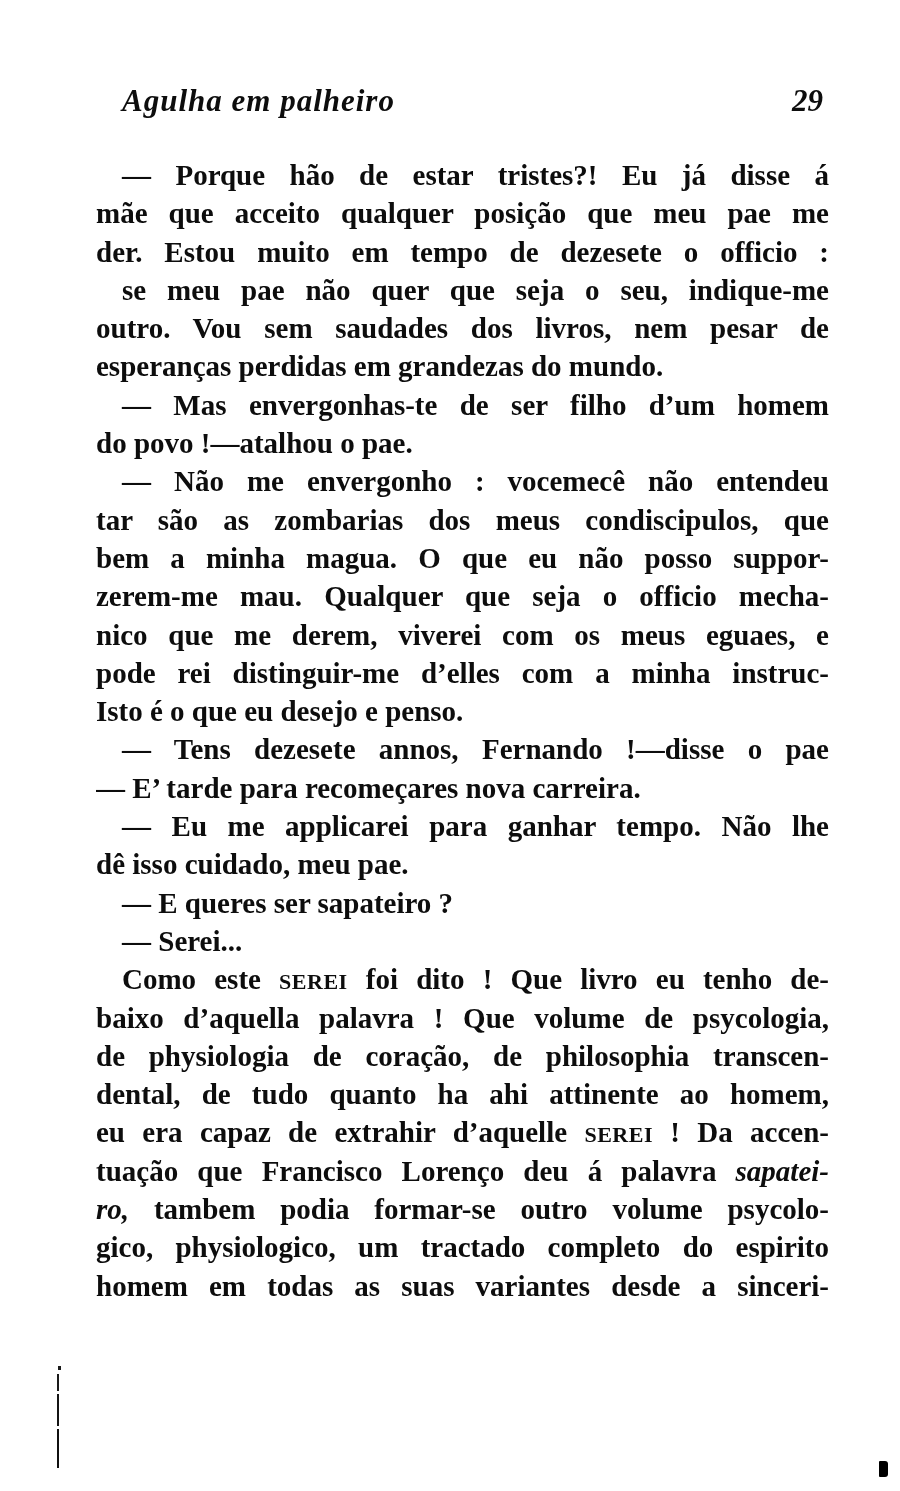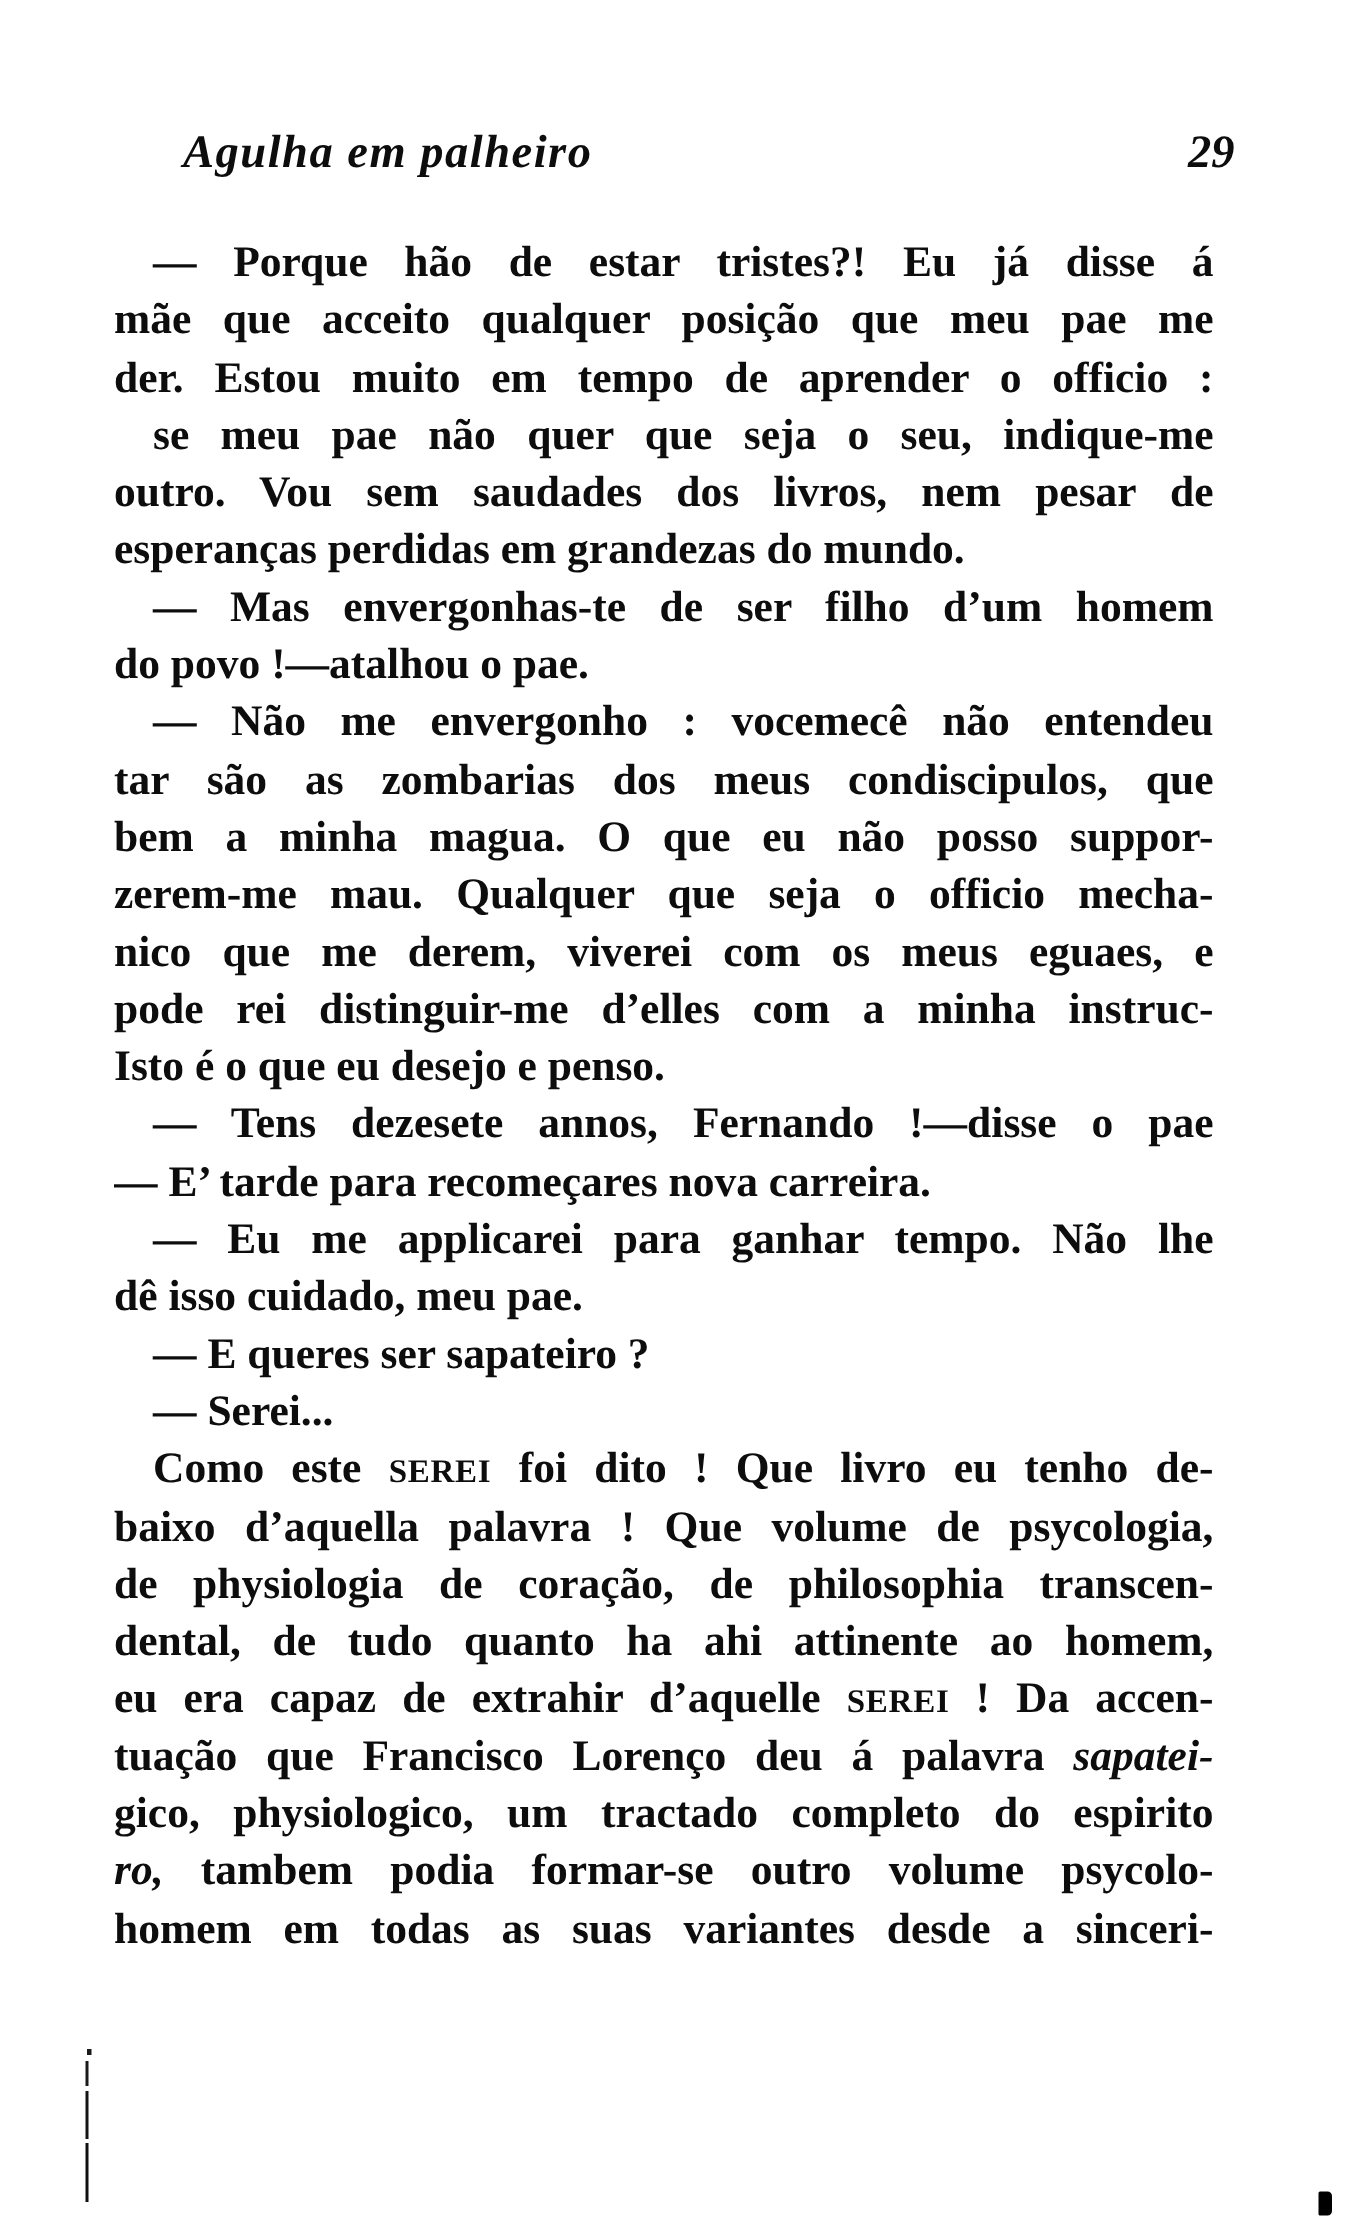--- a/index.html
+++ b/index.html
@@ -23,21 +23,21 @@
     font-style:italic; font-weight:700; font-size:31px; line-height:38px;
     letter-spacing:1px;
   }
   .page-number {
     position:absolute; right:2px; top:0;
     font-style:italic; font-weight:700; font-size:31px; line-height:38px;
   }
 
   
   .text-block {
-    position:absolute; left:76px; top:156px; width:733px;
+    position:absolute; left:96px; top:156px; width:733px;
   }
   .line {
     height:38.3px; line-height:38.3px;
     font-size:29px; font-weight:700;
     text-align:justify; text-align-last:justify;
     overflow:hidden;
     box-sizing:border-box;
   }
   .line.no-just { text-align:right; text-align-last:left; }
   .line.indent { padding-left:26px; }
@@ -67,21 +67,21 @@
 <div class="page">
 
   <div class="running-header">
     <div class="header-title">Agulha em palheiro</div>
     <div class="page-number">29</div>
   </div>
 
   <div class="text-block" id="text-block">
       <div class="line indent"><span>— Porque hão de estar tristes?! Eu já disse á</span></div>
       <div class="line"><span>mãe que acceito qualquer posição que meu pae me</span></div>
-      <div class="line"><span>der. Estou muito em tempo de aprender o officio :</span></div>
+      <div class="line"><span>der. Estou muito em tempo de dezesete o officio :</span></div>
       <div class="line indent"><span>se meu pae não quer que seja o seu, indique-me</span></div>
       <div class="line"><span>outro. Vou sem saudades dos livros, nem pesar de</span></div>
       <div class="line no-just"><span>esperanças perdidas em grandezas do mundo.</span></div>
       <div class="line indent"><span>— Mas envergonhas-te de ser filho d’um homem</span></div>
       <div class="line no-just"><span>do povo !—atalhou o pae.</span></div>
       <div class="line indent"><span>— Não me envergonho : vocemecê não entendeu</span></div>
       <div class="line"><span>tar são as zombarias dos meus condiscipulos, que</span></div>
       <div class="line"><span>bem a minha magua. O que eu não posso suppor-</span></div>
       <div class="line"><span>zerem-me mau. Qualquer que seja o officio mecha-</span></div>
       <div class="line"><span>nico que me derem, viverei com os meus eguaes, e</span></div>
@@ -92,22 +92,22 @@
       <div class="line indent"><span>— Eu me applicarei para ganhar tempo. Não lhe</span></div>
       <div class="line no-just"><span>dê isso cuidado, meu pae.</span></div>
       <div class="line indent no-just"><span>— E queres ser sapateiro ?</span></div>
       <div class="line indent no-just"><span>— Serei...</span></div>
       <div class="line indent"><span>Como este </span><span class="sc">SEREI</span><span> foi dito ! Que livro eu tenho de-</span></div>
       <div class="line"><span>baixo d’aquella palavra ! Que volume de psycologia,</span></div>
       <div class="line"><span>de physiologia de coração, de philosophia transcen-</span></div>
       <div class="line"><span>dental, de tudo quanto ha ahi attinente ao homem,</span></div>
       <div class="line"><span>eu era capaz de extrahir d’aquelle </span><span class="sc">SEREI</span><span> ! Da accen-</span></div>
       <div class="line"><span>tuação que Francisco Lorenço deu á palavra </span><span class="it">sapatei-</span></div>
+      <div class="line"><span class="it">ro,</span><span> tambem podia formar-se outro volume psycolo-</span></div>
       <div class="line"><span>gico, physiologico, um tractado completo do espirito</span></div>
-      <div class="line"><span class="it">ro,</span><span> tambem podia formar-se outro volume psycolo-</span></div>
       <div class="line"><span>homem em todas as suas variantes desde a sinceri-</span></div>
     </div>
 
   <div class="scratch"></div>
   <div class="scratch-dot"></div>
   <div class="speck"></div>
 
 </div>
 
 </body></html>

